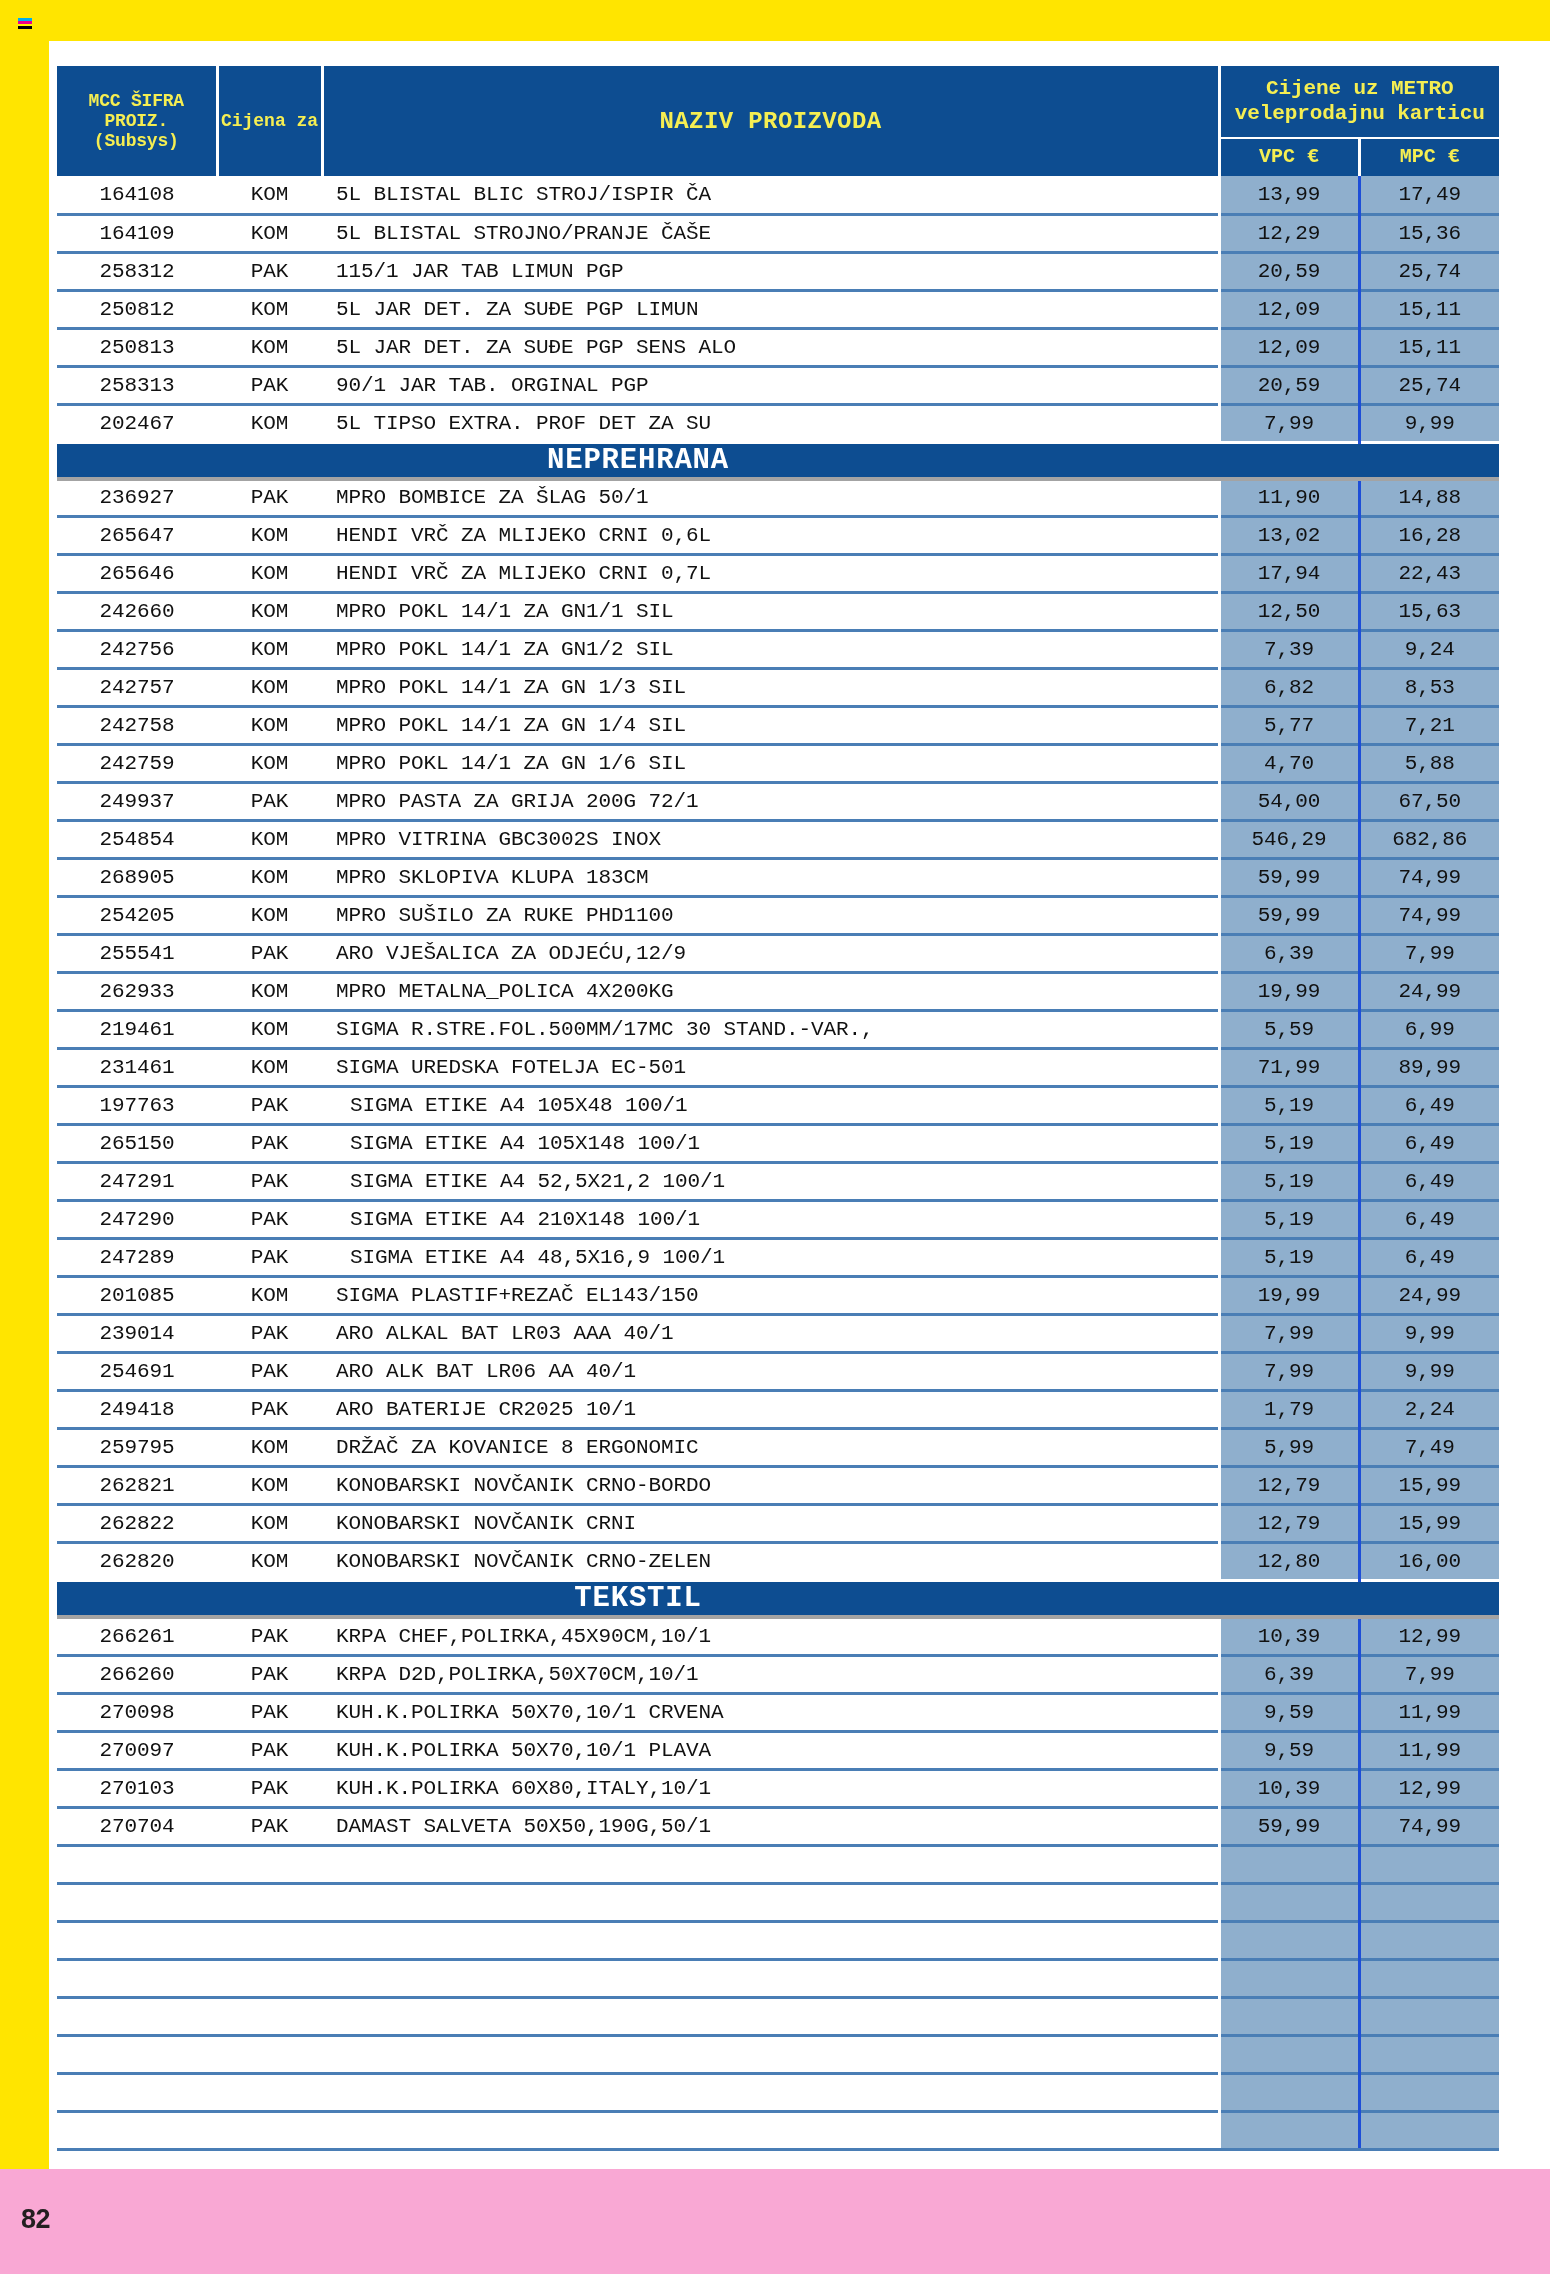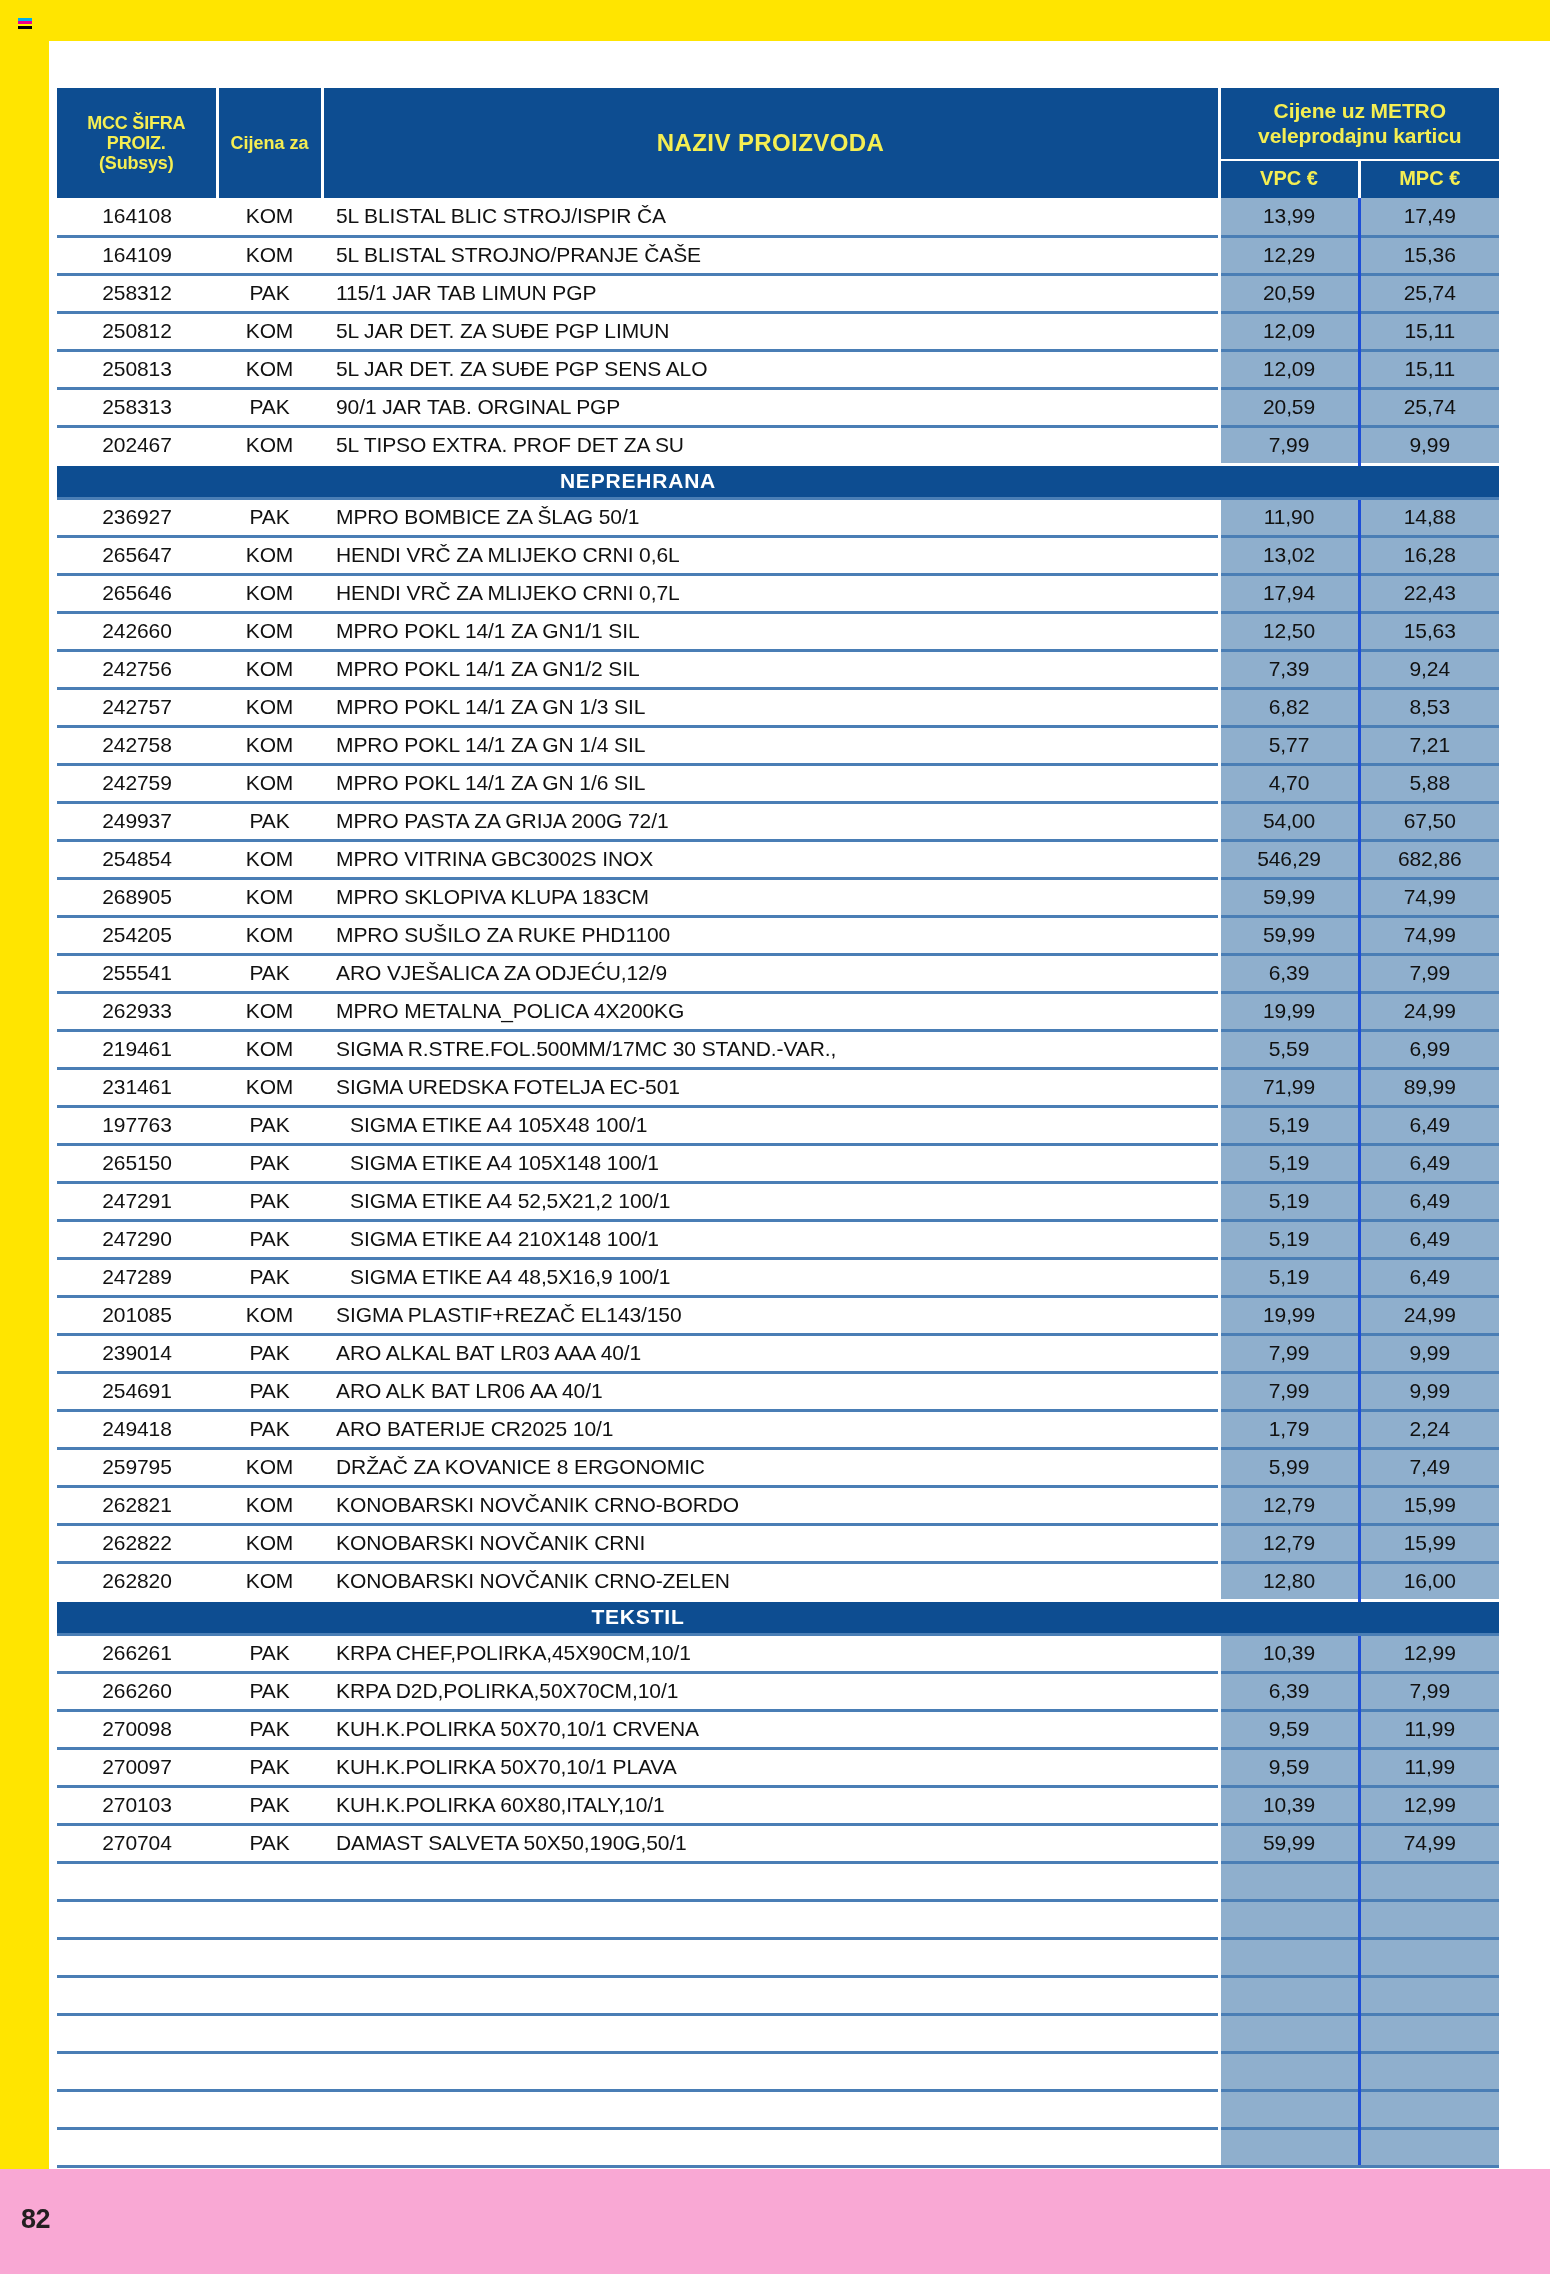--- a/index.html
+++ b/index.html
@@ -39,24 +39,25 @@
   #reg-mark i { display: block; height: 25%; width: 100%; }
   #reg-mark i.c { background: #00AEEF; }
   #reg-mark i.m { background: #EC008C; }
   #reg-mark i.y { background: #FFF200; }
   #reg-mark i.k { background: #000000; }
 
   
   #price-table {
     position: absolute;
     left: 57px;
-    top: 88px;
+    top: 66px;
     width: 1442px;
     border-collapse: collapse;
     table-layout: fixed;
+    font-family: Liberation Mono, monospace;
   }
 
   #price-table col.c-code  { width: 160px; }
   #price-table col.c-unit  { width: 105px; }
   #price-table col.c-name  { width: 897px; }
   #price-table col.c-vpc   { width: 140px; }
   #price-table col.c-mpc   { width: 140px; }
 
   
   thead td, thead th {
@@ -102,26 +103,26 @@
     border-left: 3px solid #FFFFFF;
     color: #17314B;
   }
   td.cell-mpc { border-left: 3px solid #1d4ed8; }
 
   
   tr.section-row td {
     background: #0D4D91;
     color: #FFFFFF;
     font-weight: bold;
-    font-size: 21px;
+    font-size: 29px;
     letter-spacing: 0.8px;
     text-align: center;
     height: 34px;
     border-top: 3px solid #FFFFFF;
-    border-bottom: 2px solid #a3a3a3;
+    border-bottom: 4px solid #a3a3a3;
   }
   tr.section-row td.sec-left  { text-align: center; }
   tr.section-row td.sec-price { background: #0D4D91; border-left: none; }
 
   
   tbody tr.empty-row td {
     height: 38px;
     border-top: 3px solid #4A7EB5;
     background: #FFFFFF;
   }

